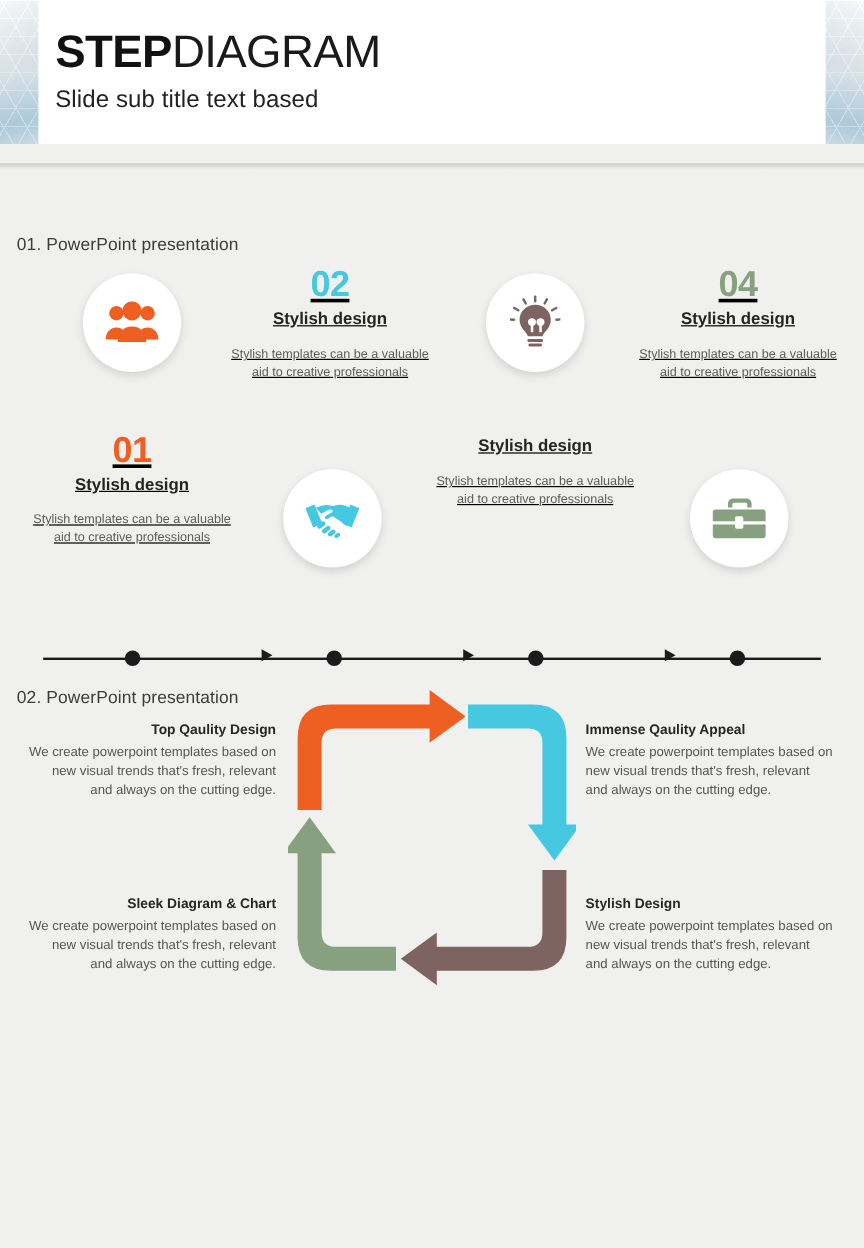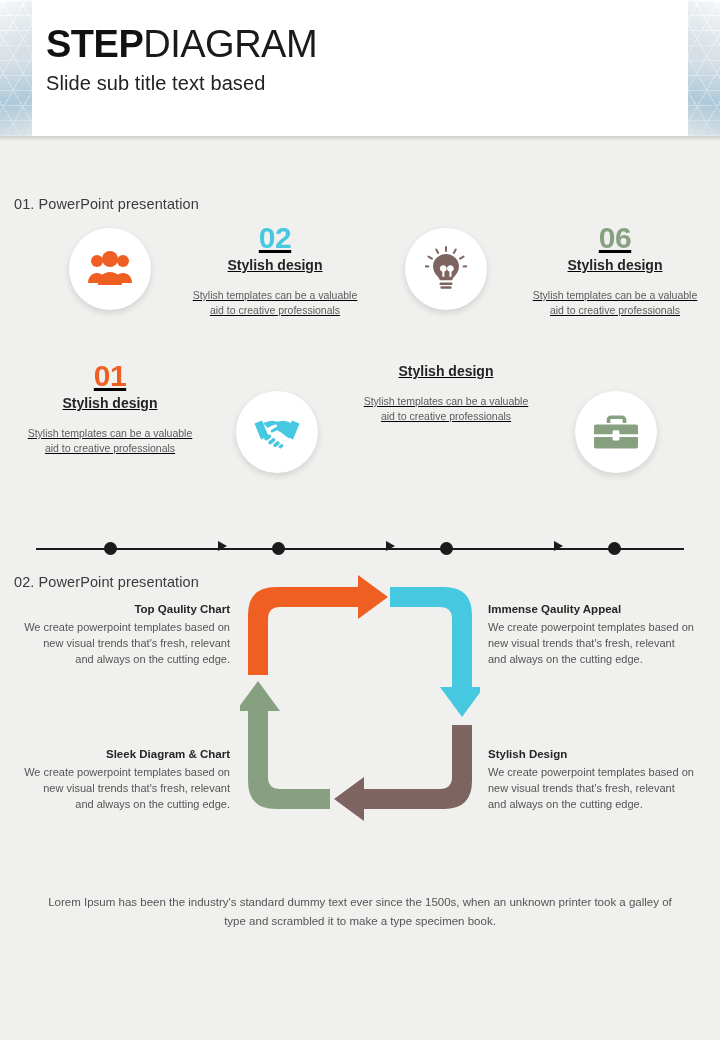--- a/index.html
+++ b/index.html
@@ -11,21 +11,21 @@
   }
   #slide {
     position: relative;
     width: 720px; height: 1040px;
     background: #f0f0ee;
   }
 
   
   .header-band {
     position: absolute; left: 0; top: 0;
-    width: 720px; height: 136px;
+    width: 720px; height: 120px;
     background: #4d7c0f;
     overflow: hidden;
   }
   .hdr-deco {
     position: absolute; top: 0; height: 136px; width: 46px;
     background:
       linear-gradient(160deg, rgba(255,255,255,0.85) 0%, rgba(205,216,224,0.5) 40%, rgba(160,195,215,0.55) 70%, rgba(225,230,232,0.8) 100%),
       repeating-linear-gradient(60deg, rgba(255,255,255,0.95) 0 1px, rgba(255,255,255,0) 1px 17px),
       repeating-linear-gradient(-60deg, rgba(255,255,255,0.95) 0 1px, rgba(255,255,255,0) 1px 17px),
       repeating-linear-gradient(0deg, rgba(255,255,255,0.9) 0 1px, rgba(255,255,255,0) 1px 15px),
@@ -175,21 +175,21 @@
             <rect x="4.2" y="8.6" width="2" height="6" rx="1" transform="rotate(-60 5.2 11.6)"></rect>
             <rect x="35.8" y="8.6" width="2" height="6" rx="1" transform="rotate(60 36.8 11.6)"></rect>
             <rect x="0.6" y="17.5" width="2" height="5.6" rx="1" transform="rotate(-86 1.6 20.3)"></rect>
             <rect x="39.4" y="17.5" width="2" height="5.6" rx="1" transform="rotate(86 40.4 20.3)"></rect>
           </g>
         </svg>
       </span>
     </div>
 
     <div class="txtblk" style="left:526px; top:26px">
-      <div class="num" style="color:#86a080">06</div>
+      <div class="num" style="color:#86a080">04</div>
       <div class="blk-title">Stylish design</div>
       <div class="blk-body">Stylish templates can be a valuable aid to creative professionals</div>
     </div>
 
     <div class="txtblk" style="left:21px; top:164px">
       <div class="num" style="color:#ef5f22">01</div>
       <div class="blk-title">Stylish design</div>
       <div class="blk-body">Stylish templates can be a valuable aid to creative professionals</div>
     </div>
 
@@ -246,34 +246,33 @@
       </g>
 
       <g fill="#86a080">
         <path d="M90 234 L36 234 Q8 234 8 206 L8 136 L-4 136 L18 106 L40 136 L28 136 L28 202 Q28 214 40 214 L90 214 Z"></path>
       </g>
     </svg>
 
   </div>
 
   <div class="cyc-blk left" style="top:603px">
-    <div class="cyc-h">Top Qaulity Chart</div>
+    <div class="cyc-h">Top Qaulity Design</div>
     <div class="cyc-p">We create powerpoint templates based on new visual trends that's fresh, relevant and always on the cutting edge.</div>
   </div>
 
   <div class="cyc-blk right" style="top:603px">
     <div class="cyc-h">Immense Qaulity Appeal</div>
     <div class="cyc-p">We create powerpoint templates based on new visual trends that's fresh, relevant and always on the cutting edge.</div>
   </div>
 
   <div class="cyc-blk left" style="top:748px">
     <div class="cyc-h">Sleek Diagram &amp; Chart</div>
     <div class="cyc-p">We create powerpoint templates based on new visual trends that's fresh, relevant and always on the cutting edge.</div>
   </div>
 
   <div class="cyc-blk right" style="top:748px">
     <div class="cyc-h">Stylish Design</div>
     <div class="cyc-p">We create powerpoint templates based on new visual trends that's fresh, relevant and always on the cutting edge.</div>
   </div>
 
-  <div class="footer">Lorem Ipsum has been the industry's standard dummy text ever since the 1500s, when an unknown printer took a galley of type and scrambled it to make a type specimen book.</div>
 
 </div>
 
 </body></html>

